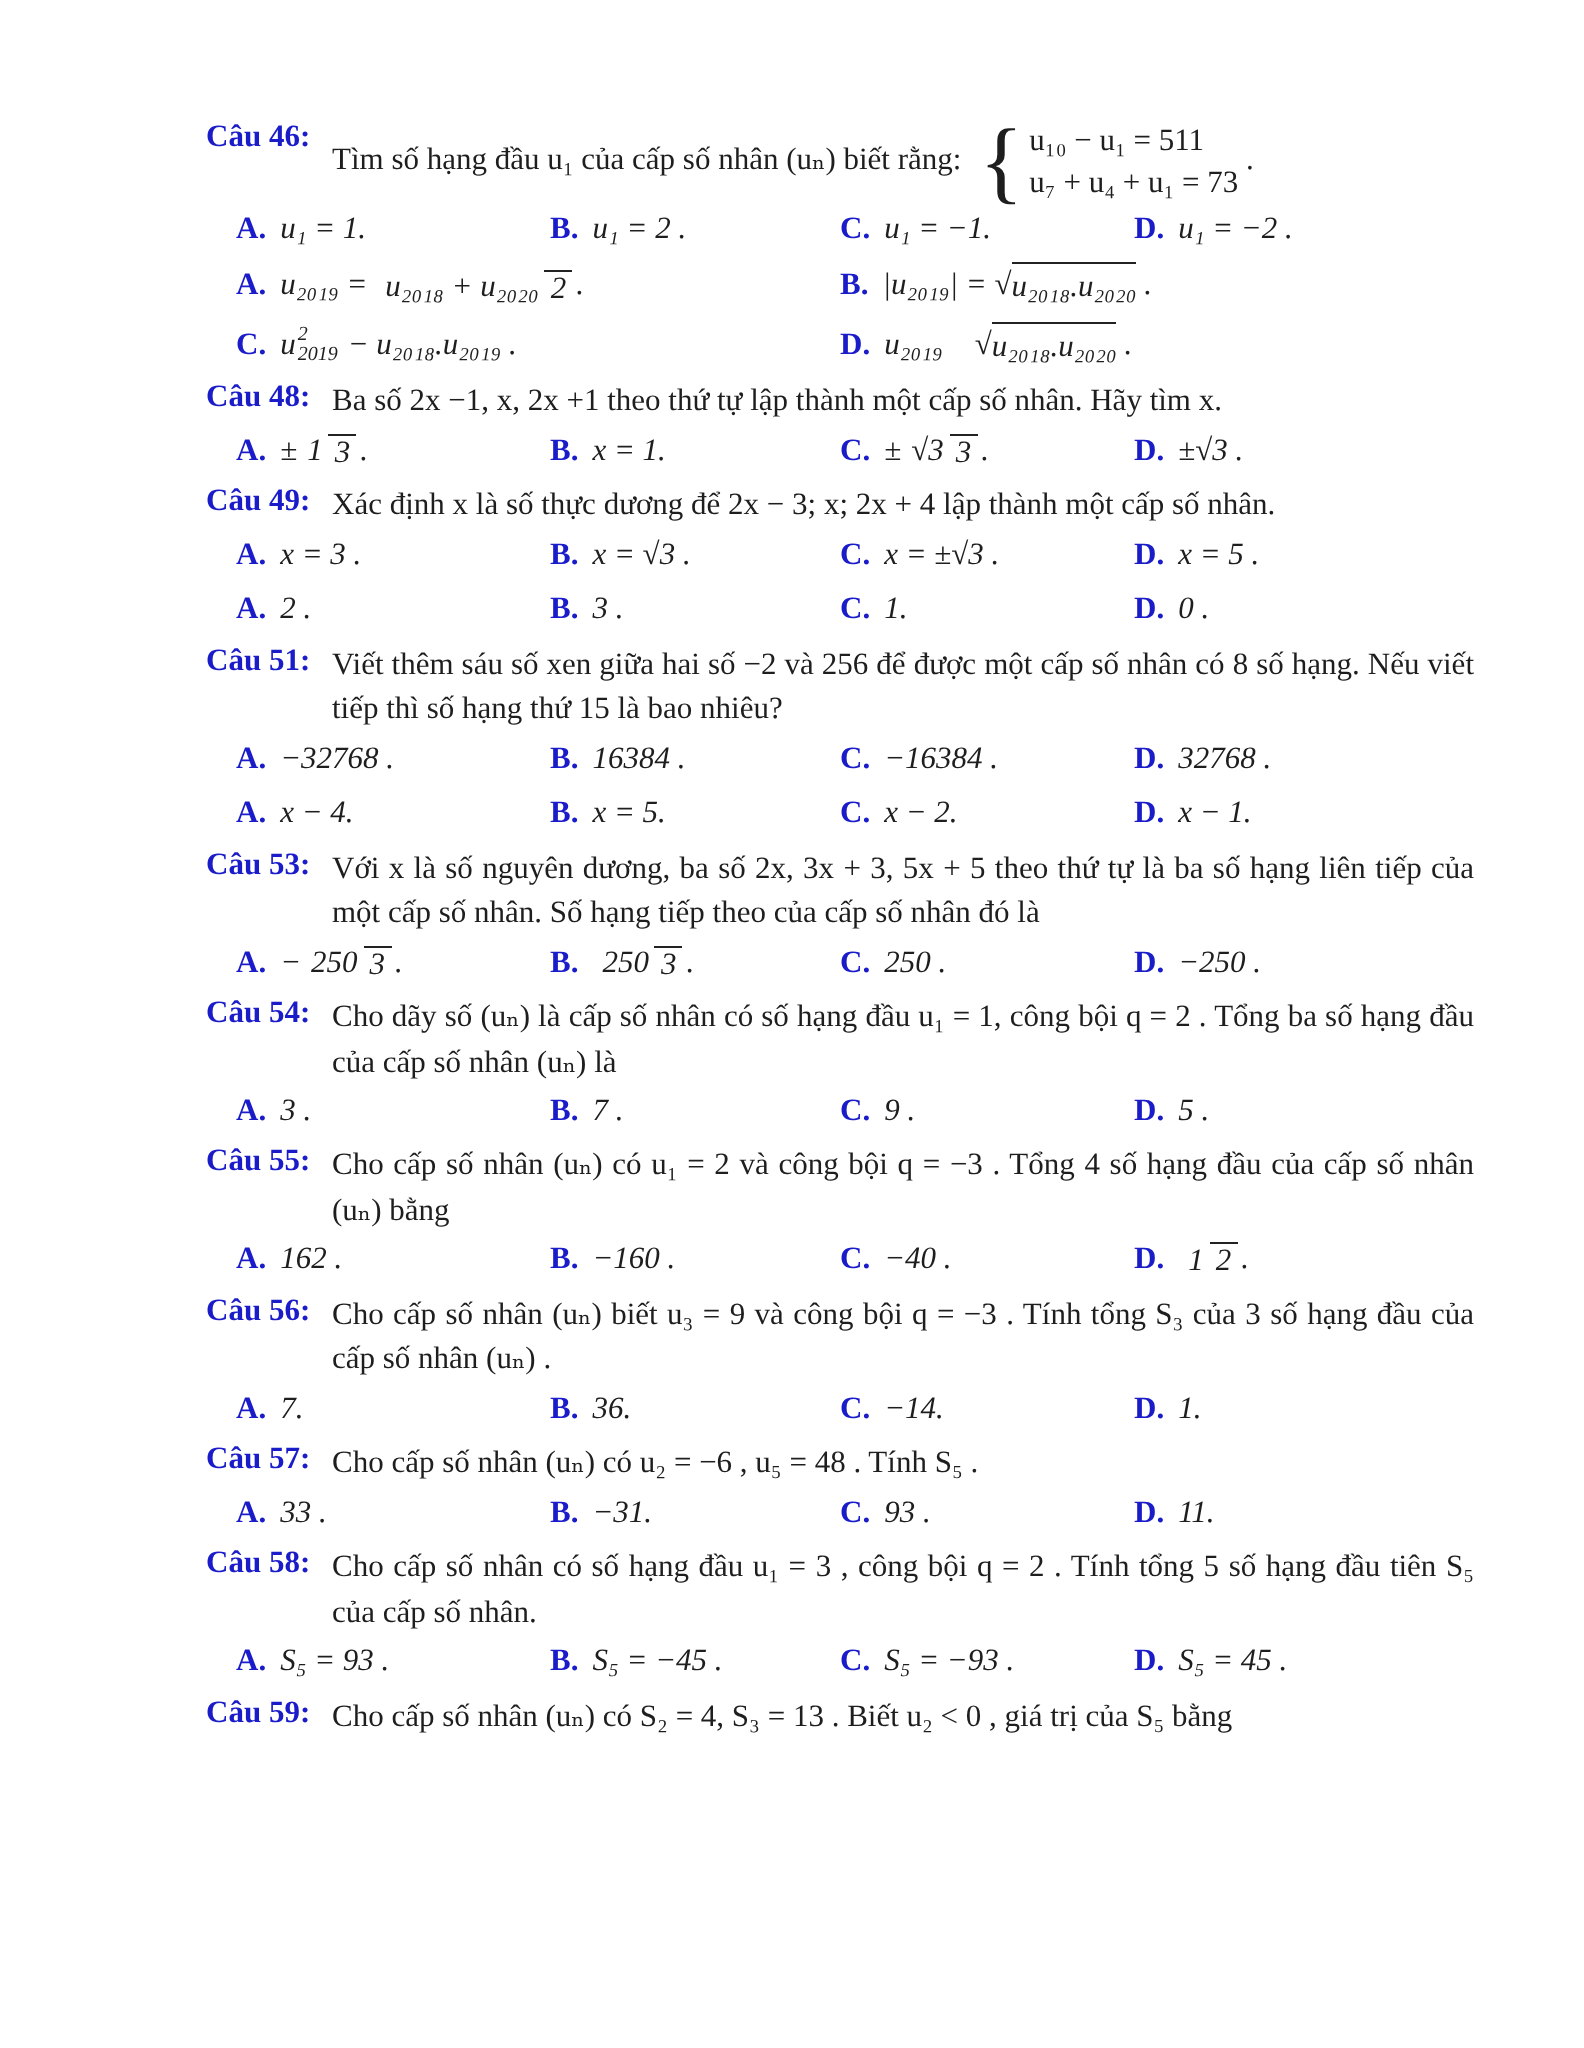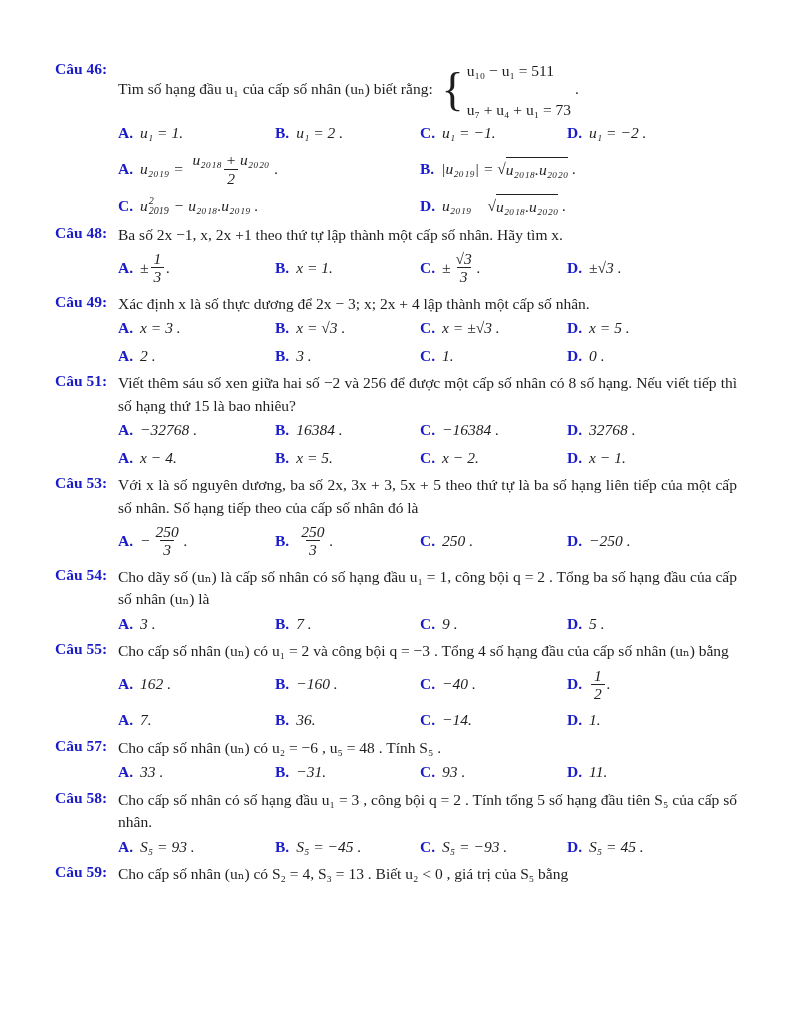--- a/index.html
+++ b/index.html
@@ -3,35 +3,35 @@
 <meta charset="utf-8">
 <style>
   html,body{margin:0;padding:0;}
   body{
     width:792px;height:1024px;background:#ffffff;overflow:hidden;
     font-family:"Liberation Serif","DejaVu Serif",serif;
     font-size:15.5px;color:#1e1e1e;
   }
   .page{padding:60px 55px 0 55px;}
   .q{margin-bottom:5px;}
-  .qhead{display:flex;align-items:flex-start;}
+  .qhead{display:flex;align-items:flex-start;margin-left:48px;}
   .qlabel{flex:0 0 63px;color:#1b1cc9;font-weight:bold;}
   .qbody{flex:1;text-align:justify;line-height:1.45;}
   .opts{margin-left:63px;display:grid;align-items:center;margin-top:2px;margin-bottom:2px;}
   .c4{grid-template-columns:157px 145px 147px 1fr;}
   .c2{grid-template-columns:302px 1fr;row-gap:5px;}
   .opt{display:flex;align-items:center;line-height:1.45;}
   .olet{color:#1b1cc9;font-weight:bold;margin-right:7px;white-space:nowrap;}
   .otxt{display:inline-flex;align-items:center;white-space:pre-wrap;font-style:italic;}
-  .frac{display:inline-flex;flex-direction:column;align-items:center;line-height:1.12;margin:2px 2px;text-align:center;}
+  .frac{display:inline-flex;flex-direction:row;align-items:center;line-height:1.12;margin:2px 2px;text-align:center;}
   .fnum{padding:0 3px;}
   .fden{border-top:1.2px solid #222;padding:0 3px;}
   .sys{display:inline-flex;align-items:center;vertical-align:middle;margin-left:5px;}
   .brace{font-size:46px;line-height:0.85;font-weight:400;margin-right:3px;}
-  .syslines{display:flex;flex-direction:column;line-height:21px;text-align:left;gap:18px;}
+  .syslines{display:flex;flex-direction:column;line-height:21px;text-align:left;}
   .rad{border-top:1.2px solid #222;padding-top:1px;}
   .gap{margin-left:16px;}
   .ss{display:inline-flex;flex-direction:column;align-items:flex-start;font-size:10px;line-height:1.05;margin:0 2px 0 1px;}
   .ml3{margin-left:3px;}
 </style>
 </head>
 <body>
 
 <div class="page">
 
@@ -277,20 +277,24 @@
           <span class="otxt">−40 .</span>
         </div>
       <div class="opt">
         <span class="olet">D.</span>
         <span class="otxt"><span></span><span class="frac"><span class="fnum">1</span><span class="fden">2</span></span><span>.</span></span>
       </div>
     </div>
   </section>
 
   <section class="q">
+    <div class="qhead">
+      <span class="qlabel">Câu 56:</span>
+      <span class="qbody">Cho cấp số nhân (uₙ) biết u₃ = 9 và công bội q = −3 . Tính tổng S₃ của 3 số hạng đầu của cấp số nhân (uₙ) .</span>
+    </div>
     <div class="opts c4">
       <div class="opt">
           <span class="olet">A.</span>
           <span class="otxt">7.</span>
         </div>
       <div class="opt">
           <span class="olet">B.</span>
           <span class="otxt">36.</span>
         </div>
       <div class="opt">

